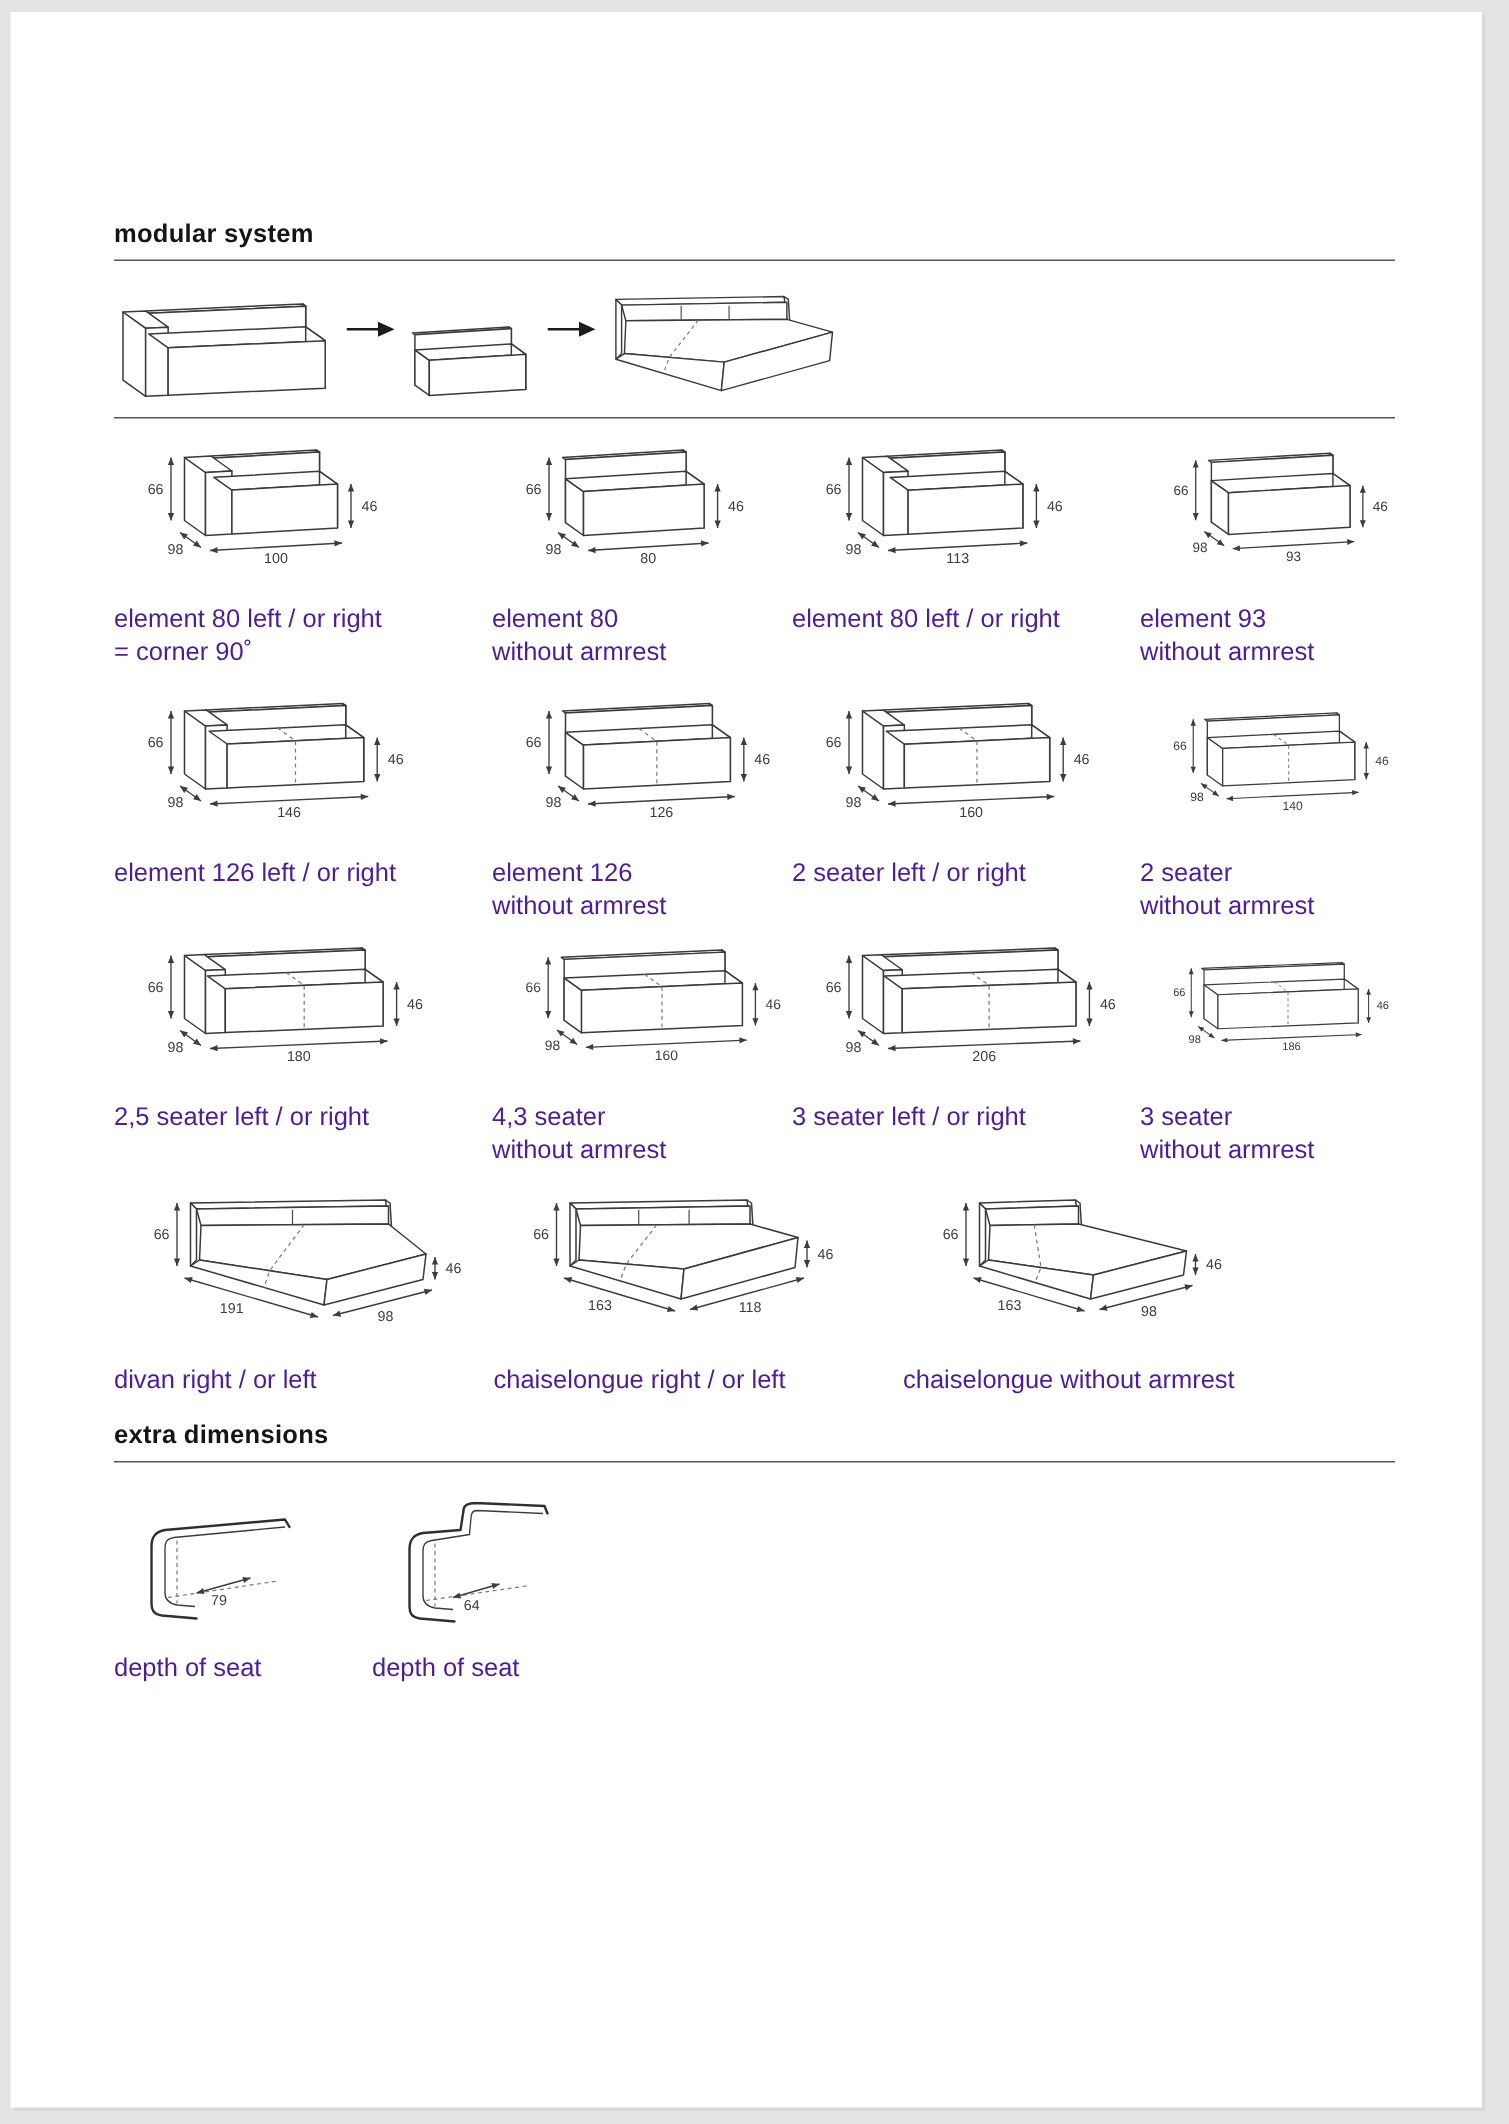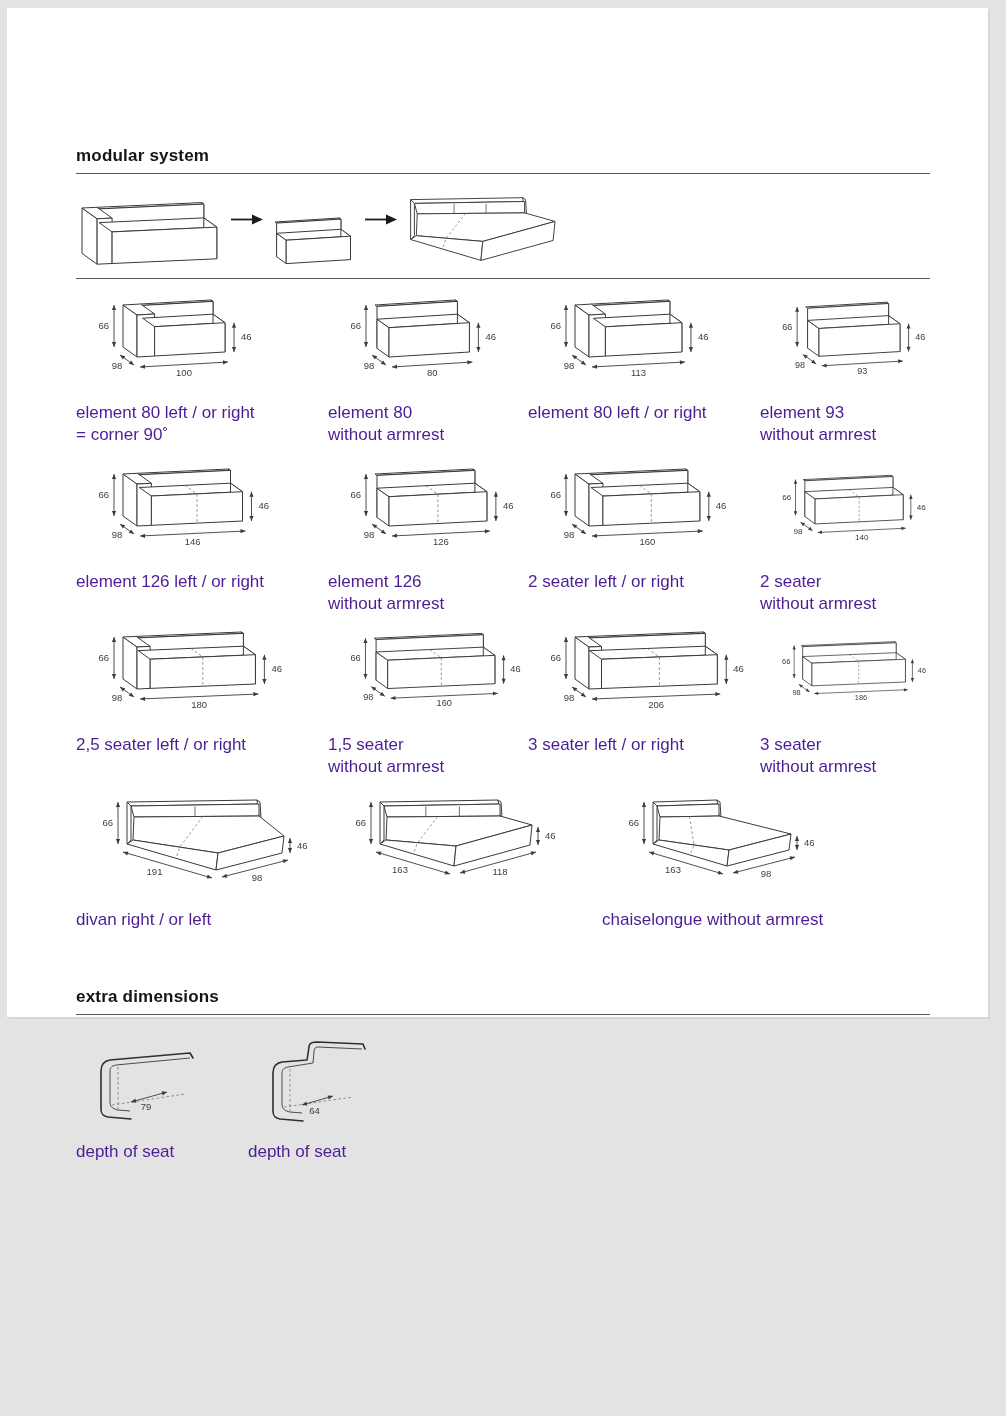--- a/index.html
+++ b/index.html
@@ -2,32 +2,32 @@
 <html><head>
 <meta charset="utf-8">
 <style>
   html,body{margin:0;padding:0;}
   body{
     width:1006px;height:1416px;position:relative;overflow:hidden;
     background:#e3e3e3;
     font-family:"Liberation Sans","DejaVu Sans",sans-serif;
   }
   .paper{
-    position:absolute;left:7px;top:8px;width:981px;height:1009px;
+    position:absolute;left:7px;top:8px;width:981px;height:1397px;
     background:#ffffff;
     box-shadow:2px 2px 0 #d6d6d6;
   }
   .content{position:absolute;left:69px;top:0;width:856px;}
   h2.section-title{
     margin:0;font-size:17px;line-height:19px;font-weight:bold;color:#151515;
     letter-spacing:.2px;
   }
   #h-modular{margin-top:138px;}
   #h-elements{margin-top:47px;}
-  #h-extra{margin-top:56px;}
+  #h-extra{margin-top:16px;}
   .rule{border:0;border-top:1px solid #565656;margin:8px 0 0 0;width:854px;}
   .modular-row{margin-top:20px;height:76px;display:flex;align-items:flex-end;gap:6px;}
   .modular-row .arrow-wrap{margin-bottom:44px;}
   .grid-row{display:grid;}
   .grid-row[data-row="0"]{grid-template-columns:252px 200px 232px 172px;margin-top:20px;}
   .grid-row[data-row="1"]{grid-template-columns:252px 200px 232px 172px;margin-top:22px;}
   .grid-row[data-row="2"]{grid-template-columns:252px 200px 232px 172px;margin-top:16px;}
   .grid-row[data-row="3"]{grid-template-columns:253px 273px 330px;margin-top:16px;}
   .cell{display:flex;flex-direction:column;}
   .dia{height:88px;display:flex;align-items:flex-start;margin-left:21px;}
@@ -444,21 +444,21 @@
               <polygon points="43.0,68.0 48.1,69.9 47.9,65.7" class="ah"></polygon>
               <polygon points="153.8,63.0 148.7,61.1 148.9,65.3" class="ah"></polygon>
               <text x="98.4" y="76.5" class="dt" text-anchor="middle">160</text>
               <line x1="159.8" y1="23.727272727272727" x2="159.8" y2="53" class="dl"></line>
               <polygon points="159.8,23.7 157.7,28.7 161.9,28.7" class="ah"></polygon>
               <polygon points="159.8,53.0 161.9,48.0 157.7,48.0" class="ah"></polygon>
               <text x="166.8" y="41.36363636363636" class="dt" text-anchor="start">46</text>
             </svg>
           </div>
           <div class="lbl">
-            <div>1,5 seater</div>
+            <div>4,3 seater</div>
             <div>without armrest</div>
           </div>
         </div>
         <div class="cell">
           <div class="dia">
             <svg width="202" height="88" viewBox="0 0 202 88">
               <polygon points="38.5,5.5 154.3,1.0 156.3,2.4 40.5,6.9" class="f"></polygon>
               <polygon points="154.3,1.0 156.3,2.4 156.3,44.4 154.3,43.0" class="f"></polygon>
               <polygon points="40.5,6.9 156.3,2.4 156.3,44.4 40.5,48.9" class="f"></polygon>
               <polygon points="26.0,48.0 26.0,6.0 40.0,16.0 40.0,58.0" class="f"></polygon>
@@ -588,20 +588,23 @@
                 <polygon points="110.0,79.0 115.4,79.7 114.3,75.6" class="ah"></polygon>
                 <polygon points="186.0,58.0 180.6,57.3 181.7,61.4" class="ah"></polygon>
                 <text x="150" y="80.5" class="dt" text-anchor="middle">118</text>
                 <line x1="188" y1="33" x2="188" y2="51" class="dl"></line>
                 <polygon points="188.0,33.0 185.9,38.0 190.1,38.0" class="ah"></polygon>
                 <polygon points="188.0,51.0 190.1,46.0 185.9,46.0" class="ah"></polygon>
                 <text x="195" y="45" class="dt" text-anchor="start">46</text>
               </g>
             </svg>
           </div>
+          <div class="lbl">
+            <div>chaiselongue right / or left</div>
+          </div>
         </div>
         <div class="cell">
           <div class="dia">
             <svg width="200" height="96" viewBox="0 0 200 96">
               <g transform="scale(1)">
                 <polygon points="30.0,8.0 94.0,6.0 96.0,10.0 34.0,12.0" class="f"></polygon>
                 <polygon points="94.0,6.0 97.0,8.0 98.0,24.0 96.0,22.0" class="f"></polygon>
                 <polygon points="34.0,12.0 96.0,10.0 96.0,22.0 37.0,23.0" class="f"></polygon>
                 <polygon points="30.0,8.0 34.0,12.0 34.0,46.0 30.0,50.0" class="f"></polygon>
                 <polygon points="37.0,23.0 96.0,22.0 168.0,40.0 106.0,56.0 36.0,46.0" class="f"></polygon>

